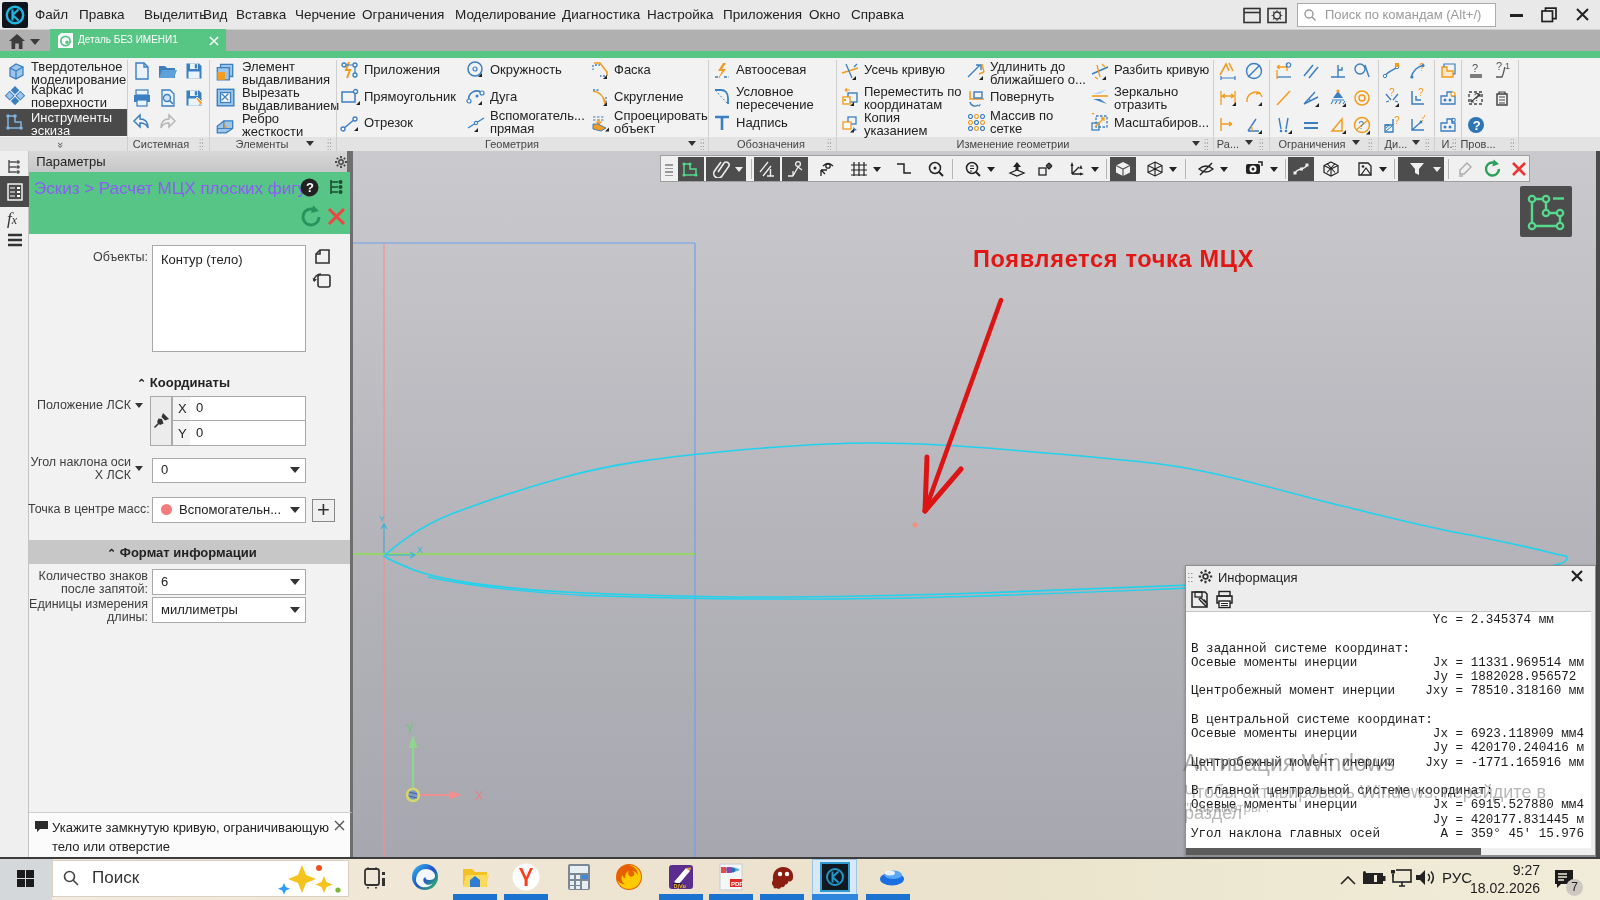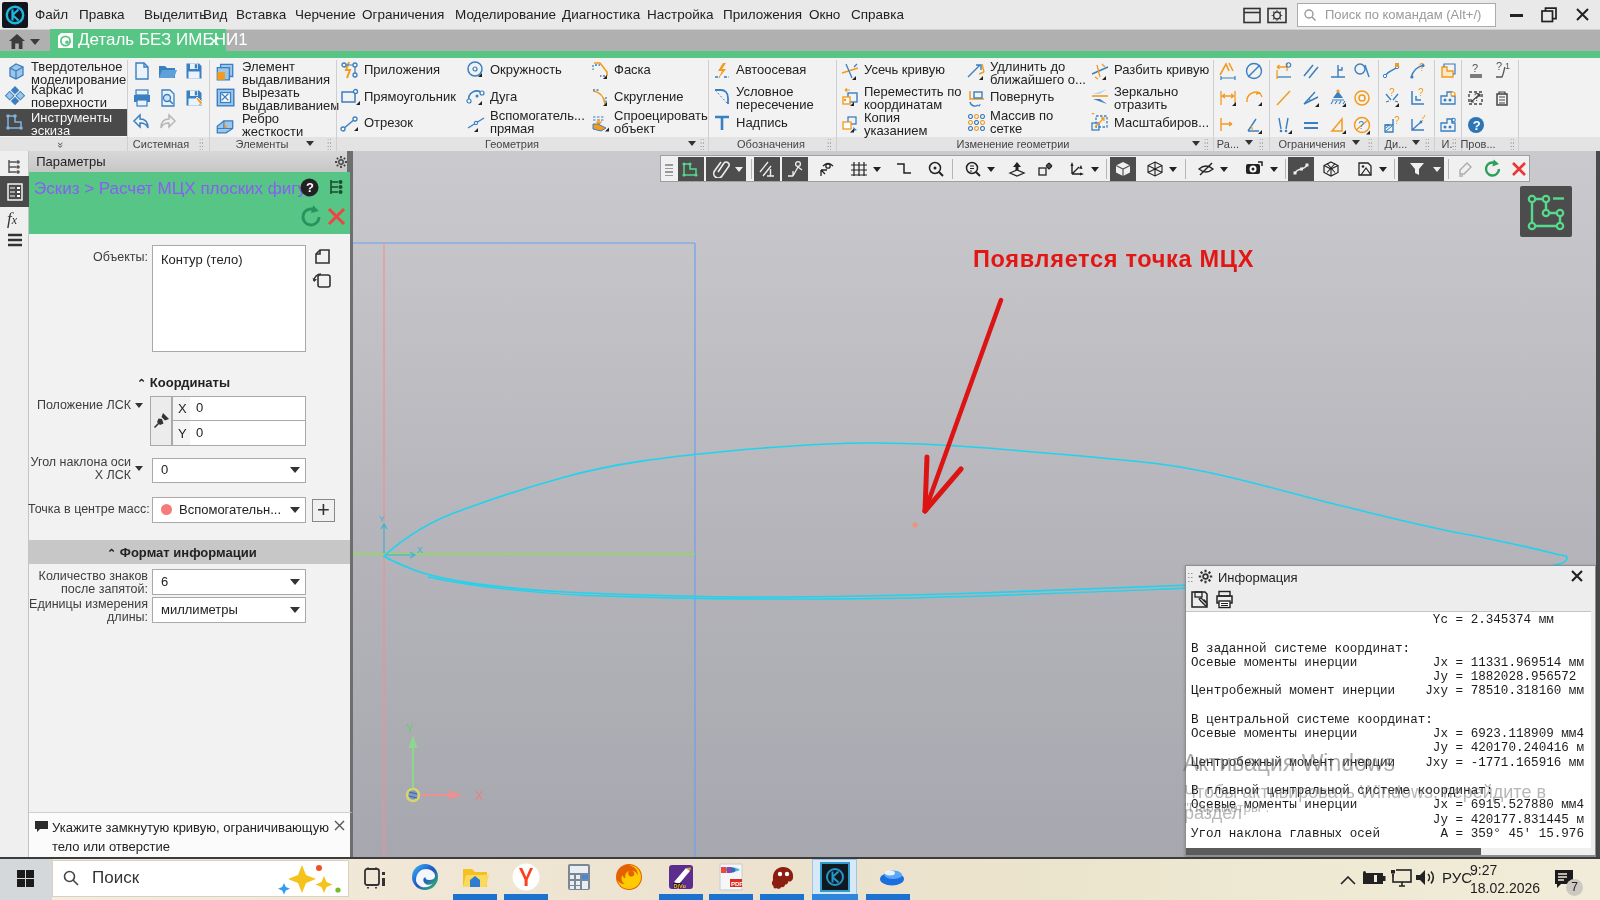--- a/index.html
+++ b/index.html
@@ -104,21 +104,21 @@
   </svg>
 <div class="ab" style="left:30px;top:39px">
     <div class="caret" style="border-top-color:#3c3c3c"></div>
   </div>
 <div class="ab" id="tab"></div>
 <svg class="ab" style="left:57px;top:32px" width="17" height="17" viewBox="0 0 17 17">
     <path d="M1 4 L4 1 H16 V16 H1 Z" fill="#fff"></path>
     <circle cx="8.5" cy="9" r="4.6" fill="none" stroke="#57c584" stroke-width="1.8"></circle>
     <circle cx="10" cy="10.3" r="1.8" fill="#57c584"></circle>
   </svg>
-<div class="ab" style="left:78px;top:29px;color:#fff;font-size:17px;line-height:22px">Деталь БЕЗ ИМЕНИ1</div>
+<div class="ab" style="left:78px;top:29px;color:#fff;font-size:10px;line-height:22px">Деталь БЕЗ ИМЕНИ1</div>
 <svg class="ab" style="left:209px;top:36px" width="10" height="10" viewBox="0 0 11 11">
     <path d="M1 1 L10 10 M10 1 L1 10" stroke="#fff" stroke-width="1.6"></path>
   </svg>
 <div class="ab" id="greenstrip"></div>
 <div class="ab" id="ribbon"></div>
 <div class="ab" id="rlabels"></div>
 <svg class="ab" style="left:6px;top:61px" width="20" height="20" viewBox="0 0 20 20">
     <path d="M4 7 L10 3 L17 6 V14 L10 18 L4 15 Z" fill="#9dc6e8" stroke="#3a7fc2" stroke-width="1.3"></path>
     <path d="M4 7 L10 10 L17 6 M10 10 V18" fill="none" stroke="#3a7fc2" stroke-width="1.3"></path>
   </svg>
@@ -1042,18 +1042,18 @@
     <path d="M9 17 H15 M12 13 V17" stroke="#222" stroke-width="1.6"></path>
     <rect x="0" y="0" width="6" height="5" fill="#f0ecd9"></rect>
     <rect x="1" y="1" width="4" height="3.5" fill="#222"></rect>
     <path d="M3 4.5 V8" stroke="#222" stroke-width="1.2"></path>
   </svg>
 <svg class="ab" style="left:1415px;top:869px" width="22" height="17" viewBox="0 0 22 17">
     <path d="M1 6 H5 L10 1 V16 L5 11 H1 Z" fill="#222"></path>
     <path d="M13 5 a5 5 0 0 1 0 7 M16 2.5 a9 9 0 0 1 0 12" fill="none" stroke="#222" stroke-width="1.6"></path>
   </svg>
 <div class="ab tray" style="left:1442px;top:869px;font-size:15px">РУС</div>
-<div class="ab tray" style="left:1470px;top:862px;width:70px;text-align:left;font-size:14px">9:27</div>
+<div class="ab tray" style="left:1470px;top:862px;width:70px;text-align:right;font-size:14px">9:27</div>
 <div class="ab tray" style="left:1470px;top:880px;width:70px;text-align:center;font-size:14px">18.02.2026</div>
 <svg class="ab" style="left:1553px;top:869px" width="22" height="20" viewBox="0 0 22 20">
     <path d="M2 1 H20 V15 H8 L4 19 V15 H2 Z" fill="#1b1b1b"></path>
     <path d="M5 5 H14 M5 8 H14 M5 11 H11" stroke="#f0ecd9" stroke-width="1.5"></path>
   </svg>
 <div class="ab" style="left:1566px;top:879px;width:17px;height:17px;border-radius:50%;background:#cdc9c2;font-size:12px;color:#222;text-align:center;line-height:17px">7</div>
 </body></html>

